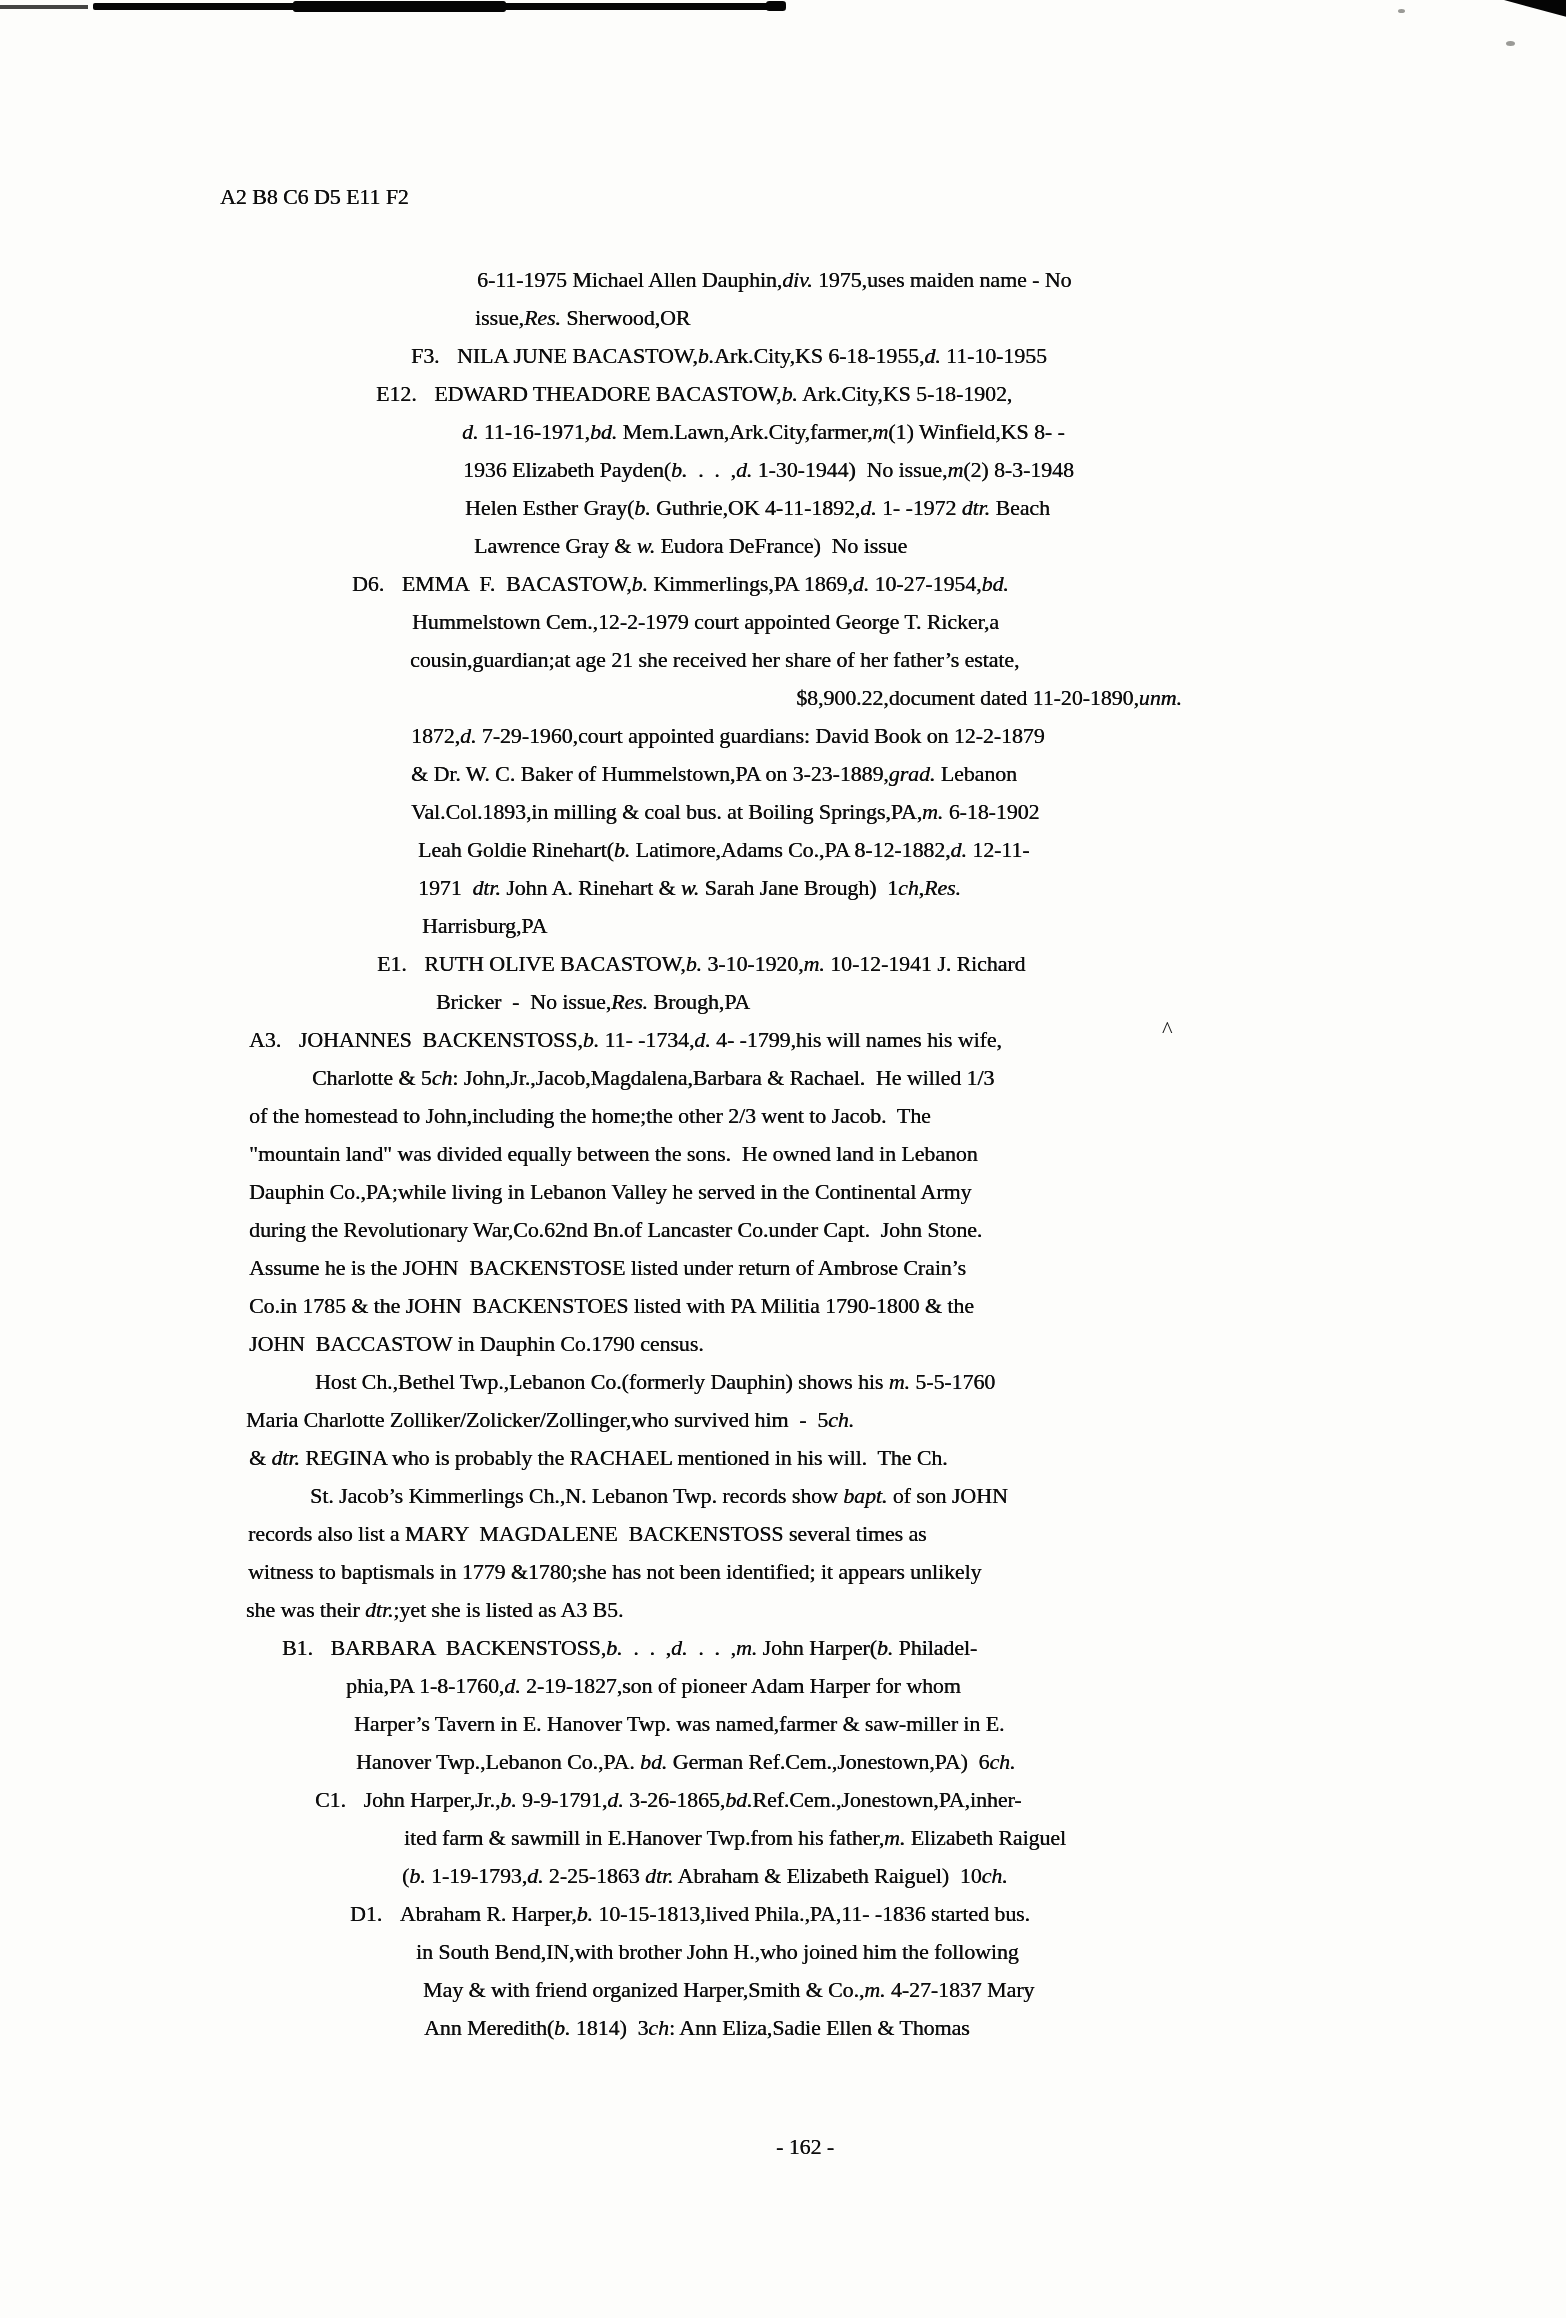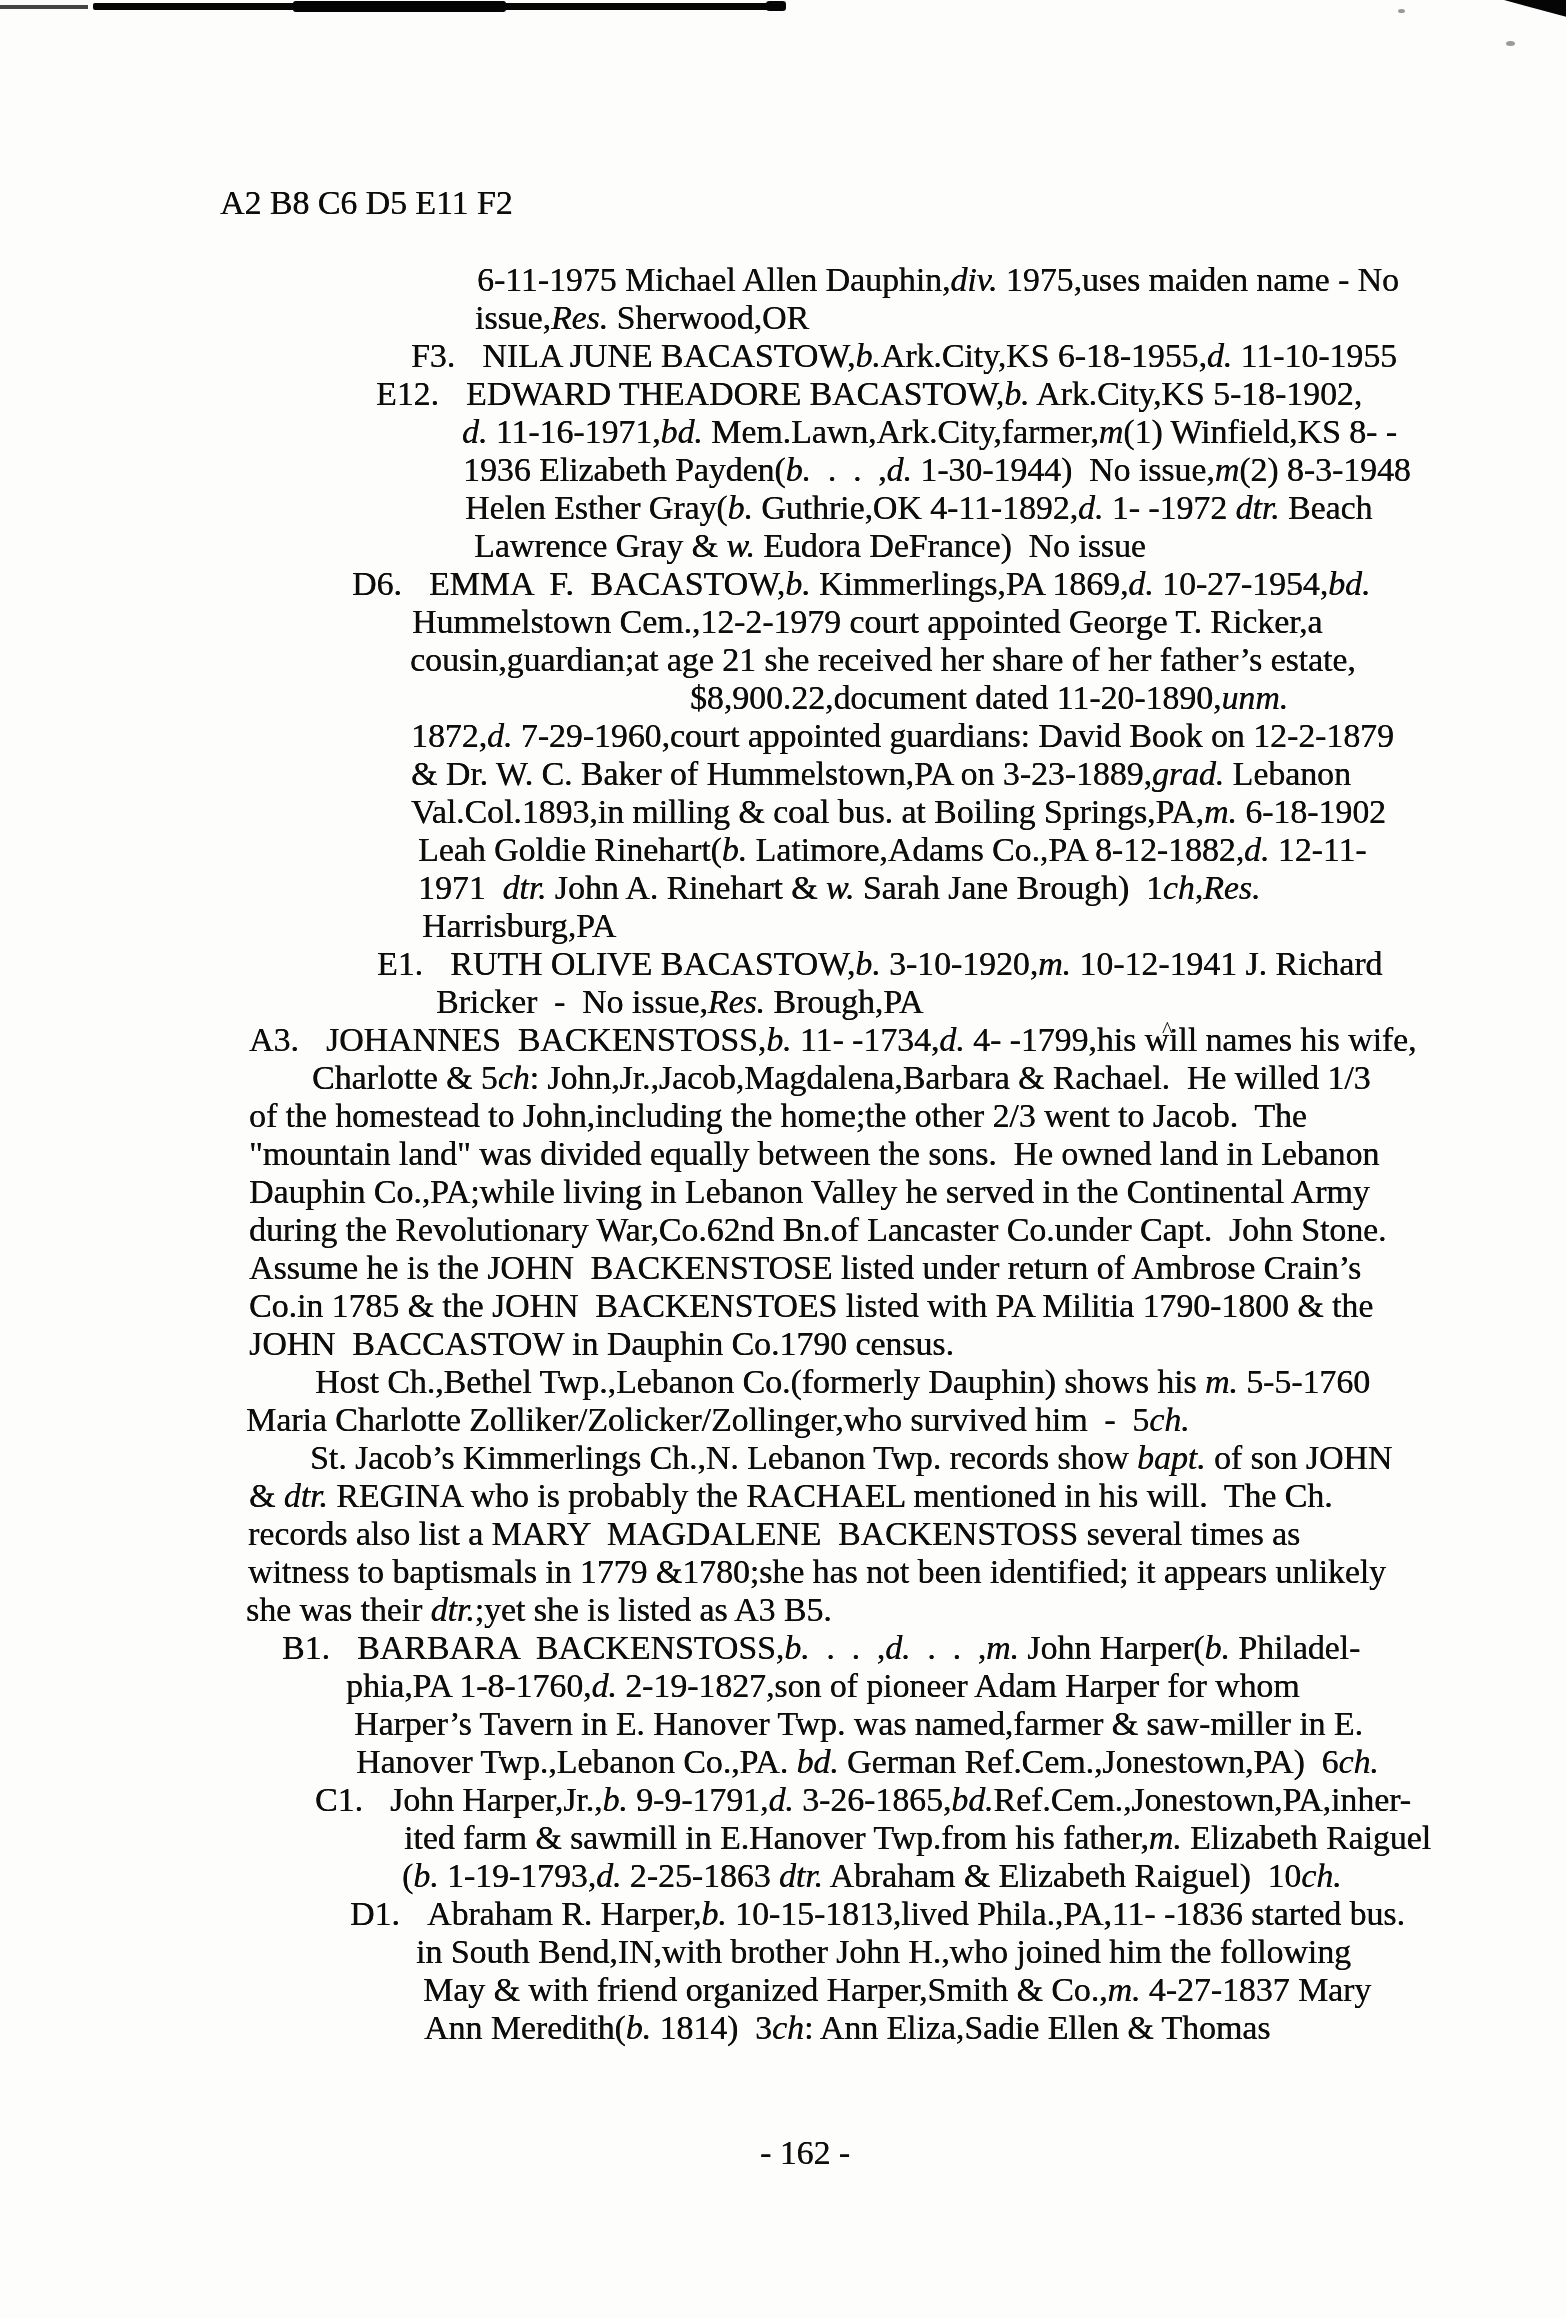--- a/index.html
+++ b/index.html
@@ -6,21 +6,21 @@
   .page {
     position: relative;
     width: 1567px;
     height: 2319px;
     background: #fdfdfb;
     overflow: hidden;
     font-family: "Liberation Serif", "DejaVu Serif", serif;
     color: #0d0d0d;
   }
   .txt {
-    font-size: 34px;
+    font-size: 22px;
     letter-spacing: -0.1px;
     text-shadow: 0.3px 0 0 currentColor; 
   }
   .header-code {
     position: absolute;
     top: 184px;
     left: 220px;
     white-space: pre;
   }
   #text-block {
@@ -110,22 +110,22 @@
       <div class="line" style="padding-left: 280px;"><span>Charlotte &amp; 5</span><span class="it">ch</span><span>: John,Jr.,Jacob,Magdalena,Barbara &amp; Rachael.  He willed 1/3</span></div>
       <div class="line" style="padding-left: 217px;"><span>of the homestead to John,including the home;the other 2/3 went to Jacob.  The</span></div>
       <div class="line" style="padding-left: 217px;"><span>"mountain land" was divided equally between the sons.  He owned land in Lebanon</span></div>
       <div class="line" style="padding-left: 217px;"><span>Dauphin Co.,PA;while living in Lebanon Valley he served in the Continental Army</span></div>
       <div class="line" style="padding-left: 217px;"><span>during the Revolutionary War,Co.62nd Bn.of Lancaster Co.under Capt.  John Stone.</span></div>
       <div class="line" style="padding-left: 217px;"><span>Assume he is the JOHN  BACKENSTOSE listed under return of Ambrose Crain’s</span></div>
       <div class="line" style="padding-left: 217px;"><span>Co.in 1785 &amp; the JOHN  BACKENSTOES listed with PA Militia 1790-1800 &amp; the</span></div>
       <div class="line" style="padding-left: 217px;"><span>JOHN  BACCASTOW in Dauphin Co.1790 census.</span></div>
       <div class="line" style="padding-left: 283px;"><span>Host Ch.,Bethel Twp.,Lebanon Co.(formerly Dauphin) shows his </span><span class="it">m.</span><span> 5-5-1760</span></div>
       <div class="line" style="padding-left: 214px;"><span>Maria Charlotte Zolliker/Zolicker/Zollinger,who survived him  -  5</span><span class="it">ch.</span></div>
+      <div class="line" style="padding-left: 217px;"><span>&amp; </span><span class="it">dtr.</span><span> REGINA who is probably the RACHAEL mentioned in his will.  The Ch.</span></div>
       <div class="line" style="padding-left: 278px;"><span>St. Jacob’s Kimmerlings Ch.,N. Lebanon Twp. records show </span><span class="it">bapt.</span><span> of son JOHN</span></div>
-      <div class="line" style="padding-left: 217px;"><span>&amp; </span><span class="it">dtr.</span><span> REGINA who is probably the RACHAEL mentioned in his will.  The Ch.</span></div>
       <div class="line" style="padding-left: 216px;"><span>records also list a MARY  MAGDALENE  BACKENSTOSS several times as</span></div>
       <div class="line" style="padding-left: 216px;"><span>witness to baptismals in 1779 &amp;1780;she has not been identified; it appears unlikely</span></div>
       <div class="line" style="padding-left: 214px;"><span>she was their </span><span class="it">dtr.</span><span>;yet she is listed as A3 B5.</span></div>
       <div class="line" style="padding-left: 250px;"><span class="entry-label">B1.</span><span>BARBARA  BACKENSTOSS,</span><span class="it">b.</span><span>  .  .  ,</span><span class="it">d.</span><span>  .  .  ,</span><span class="it">m.</span><span> John Harper(</span><span class="it">b.</span><span> Philadel-</span></div>
       <div class="line" style="padding-left: 314px;"><span>phia,PA 1-8-1760,</span><span class="it">d.</span><span> 2-19-1827,son of pioneer Adam Harper for whom</span></div>
       <div class="line" style="padding-left: 322px;"><span>Harper’s Tavern in E. Hanover Twp. was named,farmer &amp; saw-miller in E.</span></div>
       <div class="line" style="padding-left: 324px;"><span>Hanover Twp.,Lebanon Co.,PA. </span><span class="it">bd.</span><span> German Ref.Cem.,Jonestown,PA)  6</span><span class="it">ch.</span></div>
       <div class="line" style="padding-left: 283px;"><span class="entry-label">C1.</span><span>John Harper,Jr.,</span><span class="it">b.</span><span> 9-9-1791,</span><span class="it">d.</span><span> 3-26-1865,</span><span class="it">bd.</span><span>Ref.Cem.,Jonestown,PA,inher-</span></div>
       <div class="line" style="padding-left: 372px;"><span>ited farm &amp; sawmill in E.Hanover Twp.from his father,</span><span class="it">m.</span><span> Elizabeth Raiguel</span></div>
       <div class="line" style="padding-left: 370px;"><span>(</span><span class="it">b.</span><span> 1-19-1793,</span><span class="it">d.</span><span> 2-25-1863 </span><span class="it">dtr.</span><span> Abraham &amp; Elizabeth Raiguel)  10</span><span class="it">ch.</span></div>

